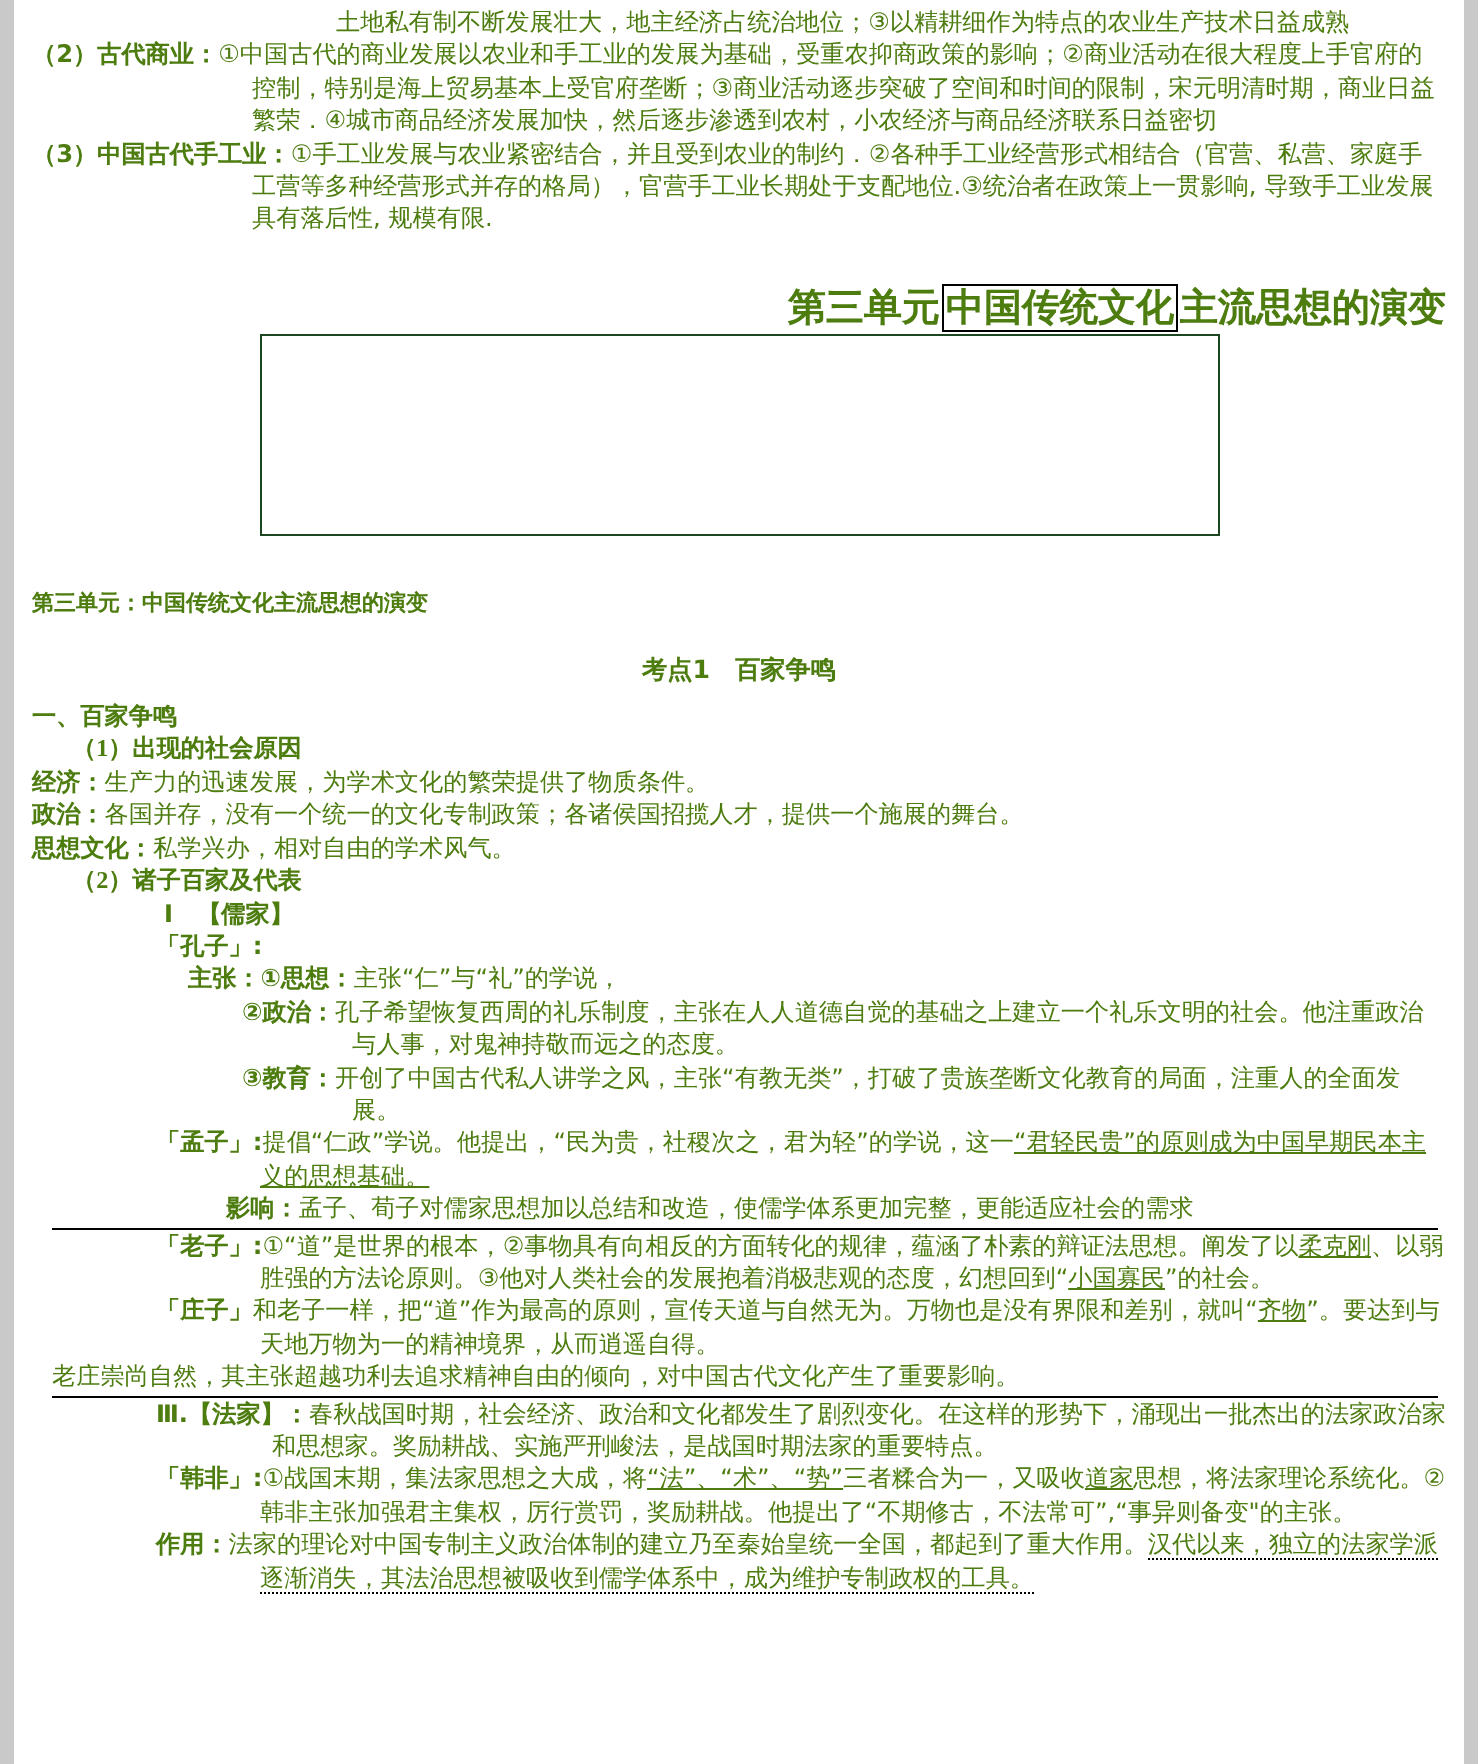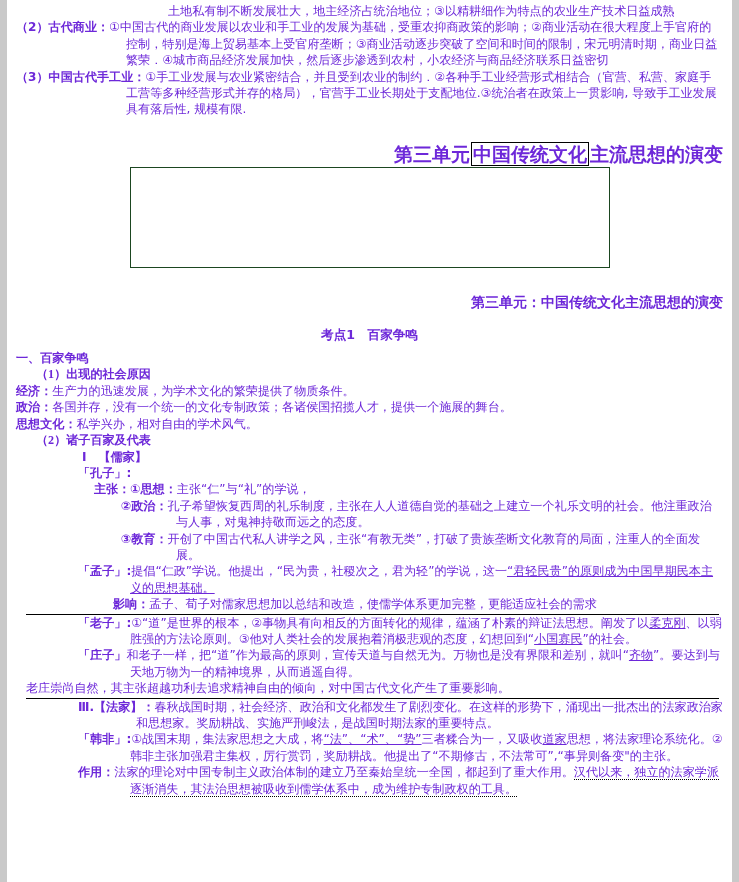--- a/index.html
+++ b/index.html
@@ -26,21 +26,21 @@
     position: absolute;
     left: 7px;
     right: 7px;
     top: 0;
     bottom: 0;
     background: #ffffff;
     padding: 3px 2px 0 2px;
     box-sizing: border-box;
     font-size: 12.1px;
     line-height: 16.4px;
-    color: #6d28d9;
+    color: #4d7c0f;
   }
   .ln {
     white-space: pre-wrap;
     word-break: break-all;
   }
   b, .b { font-weight: bold; }
   .u { text-decoration: underline; text-underline-offset: 1px; }
   .ud {
     border-bottom: 1px dotted #000;
     padding-bottom: 0px;
@@ -61,23 +61,23 @@
   }
   .green-box {
     margin: 5px auto 0 auto;
     width: 480px;
     height: 101px;
     border: 1px solid #1b4620;
     box-sizing: border-box;
     background: #ffffff;
   }
   .heading-2 {
-    text-align: right;
+    text-align: left;
     font-weight: bold;
-    font-size: 14px;
+    font-size: 11px;
     margin-top: 26px;
   }
   .heading-3 {
     text-align: center;
     font-weight: bold;
     font-size: 12.6px;
     margin-top: 16px;
   }
   .hr-rule {
     border: 0;

